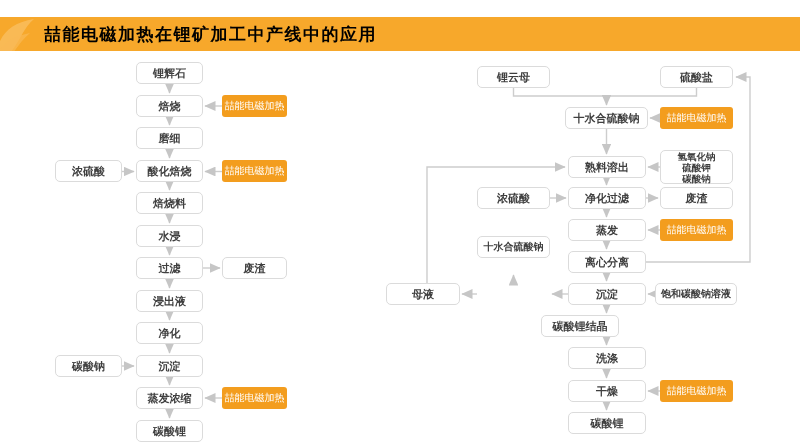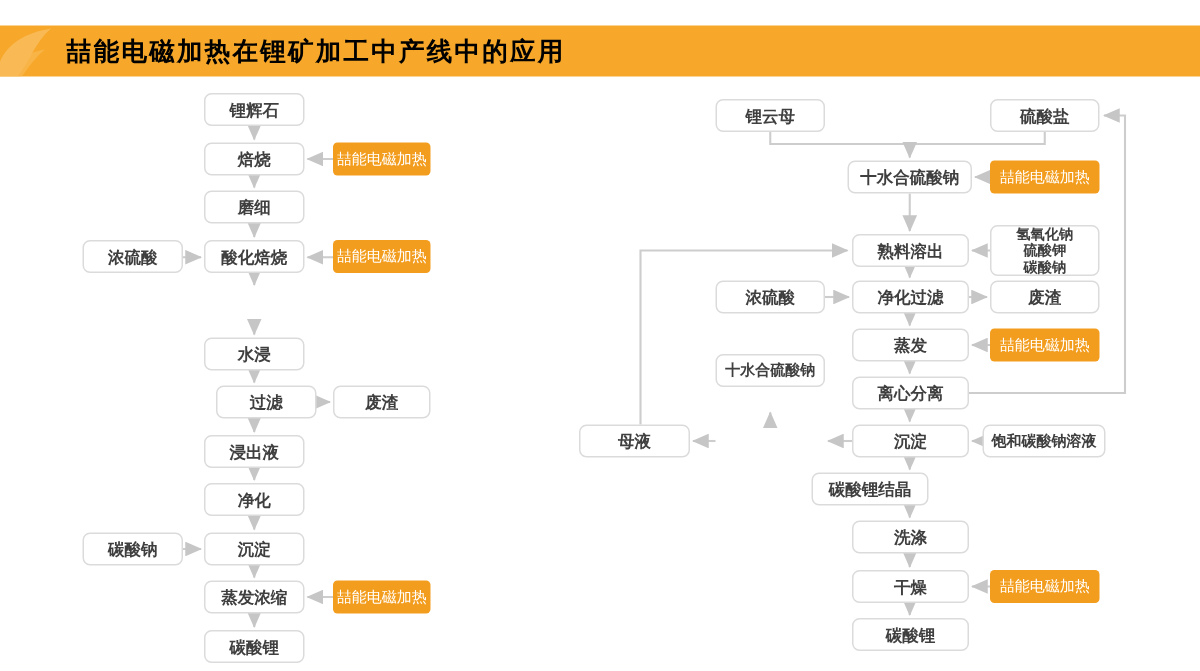--- a/index.html
+++ b/index.html
@@ -99,22 +99,23 @@
 
       <polyline points="427,232 427,116 565,116" marker-end="url(#ar)"></polyline>
 
       <polyline points="646,211 750,211 750,26 736,26" marker-end="url(#ar)"></polyline>
     </svg>
 
     <div class="node" style="left:136px;top:11px;width:67px">锂辉石</div>
     <div class="node" style="left:136px;top:44px;width:67px">焙烧</div>
     <div class="node" style="left:136px;top:76px;width:67px">磨细</div>
     <div class="node" style="left:136px;top:109px;width:67px">酸化焙烧</div>
+    <div class="node" style="left:136px;top:141px;width:67px">焙烧料</div>
     <div class="node" style="left:136px;top:174px;width:67px">水浸</div>
-    <div class="node" style="left:144px;top:206px;width:67px">过滤</div>
+    <div class="node" style="left:136px;top:206px;width:67px">过滤</div>
     <div class="node" style="left:136px;top:239px;width:67px">浸出液</div>
     <div class="node" style="left:136px;top:271px;width:67px">净化</div>
     <div class="node" style="left:136px;top:304px;width:67px">沉淀</div>
     <div class="node" style="left:136px;top:336px;width:67px">蒸发浓缩</div>
     <div class="node" style="left:136px;top:369px;width:67px">碳酸锂</div>
 
     <div class="node" style="left:55px;top:109px;width:67px">浓硫酸</div>
     <div class="node" style="left:55px;top:304px;width:67px">碳酸钠</div>
     <div class="node" style="left:222px;top:206px;width:65px">废渣</div>
 

